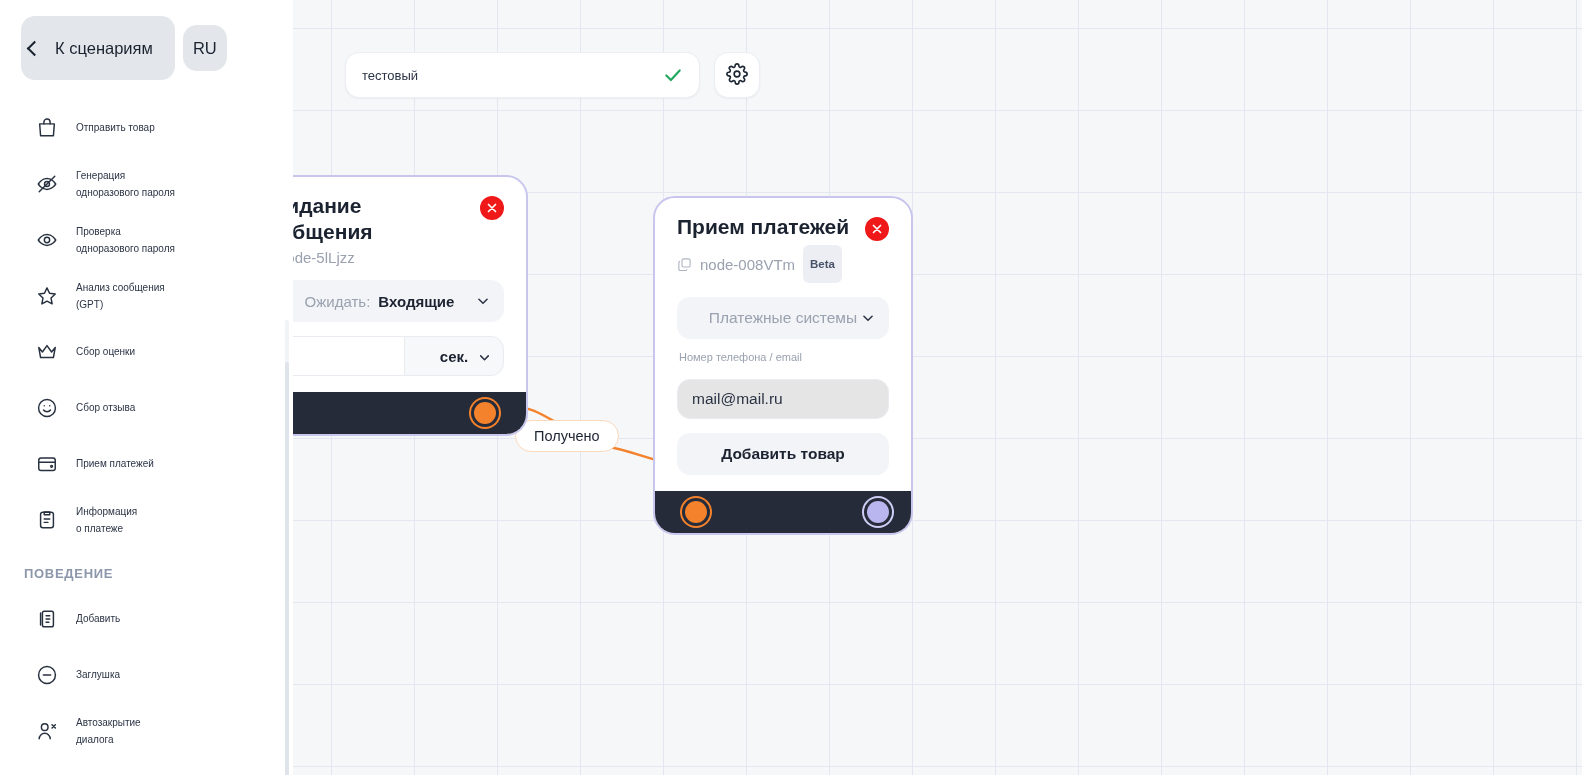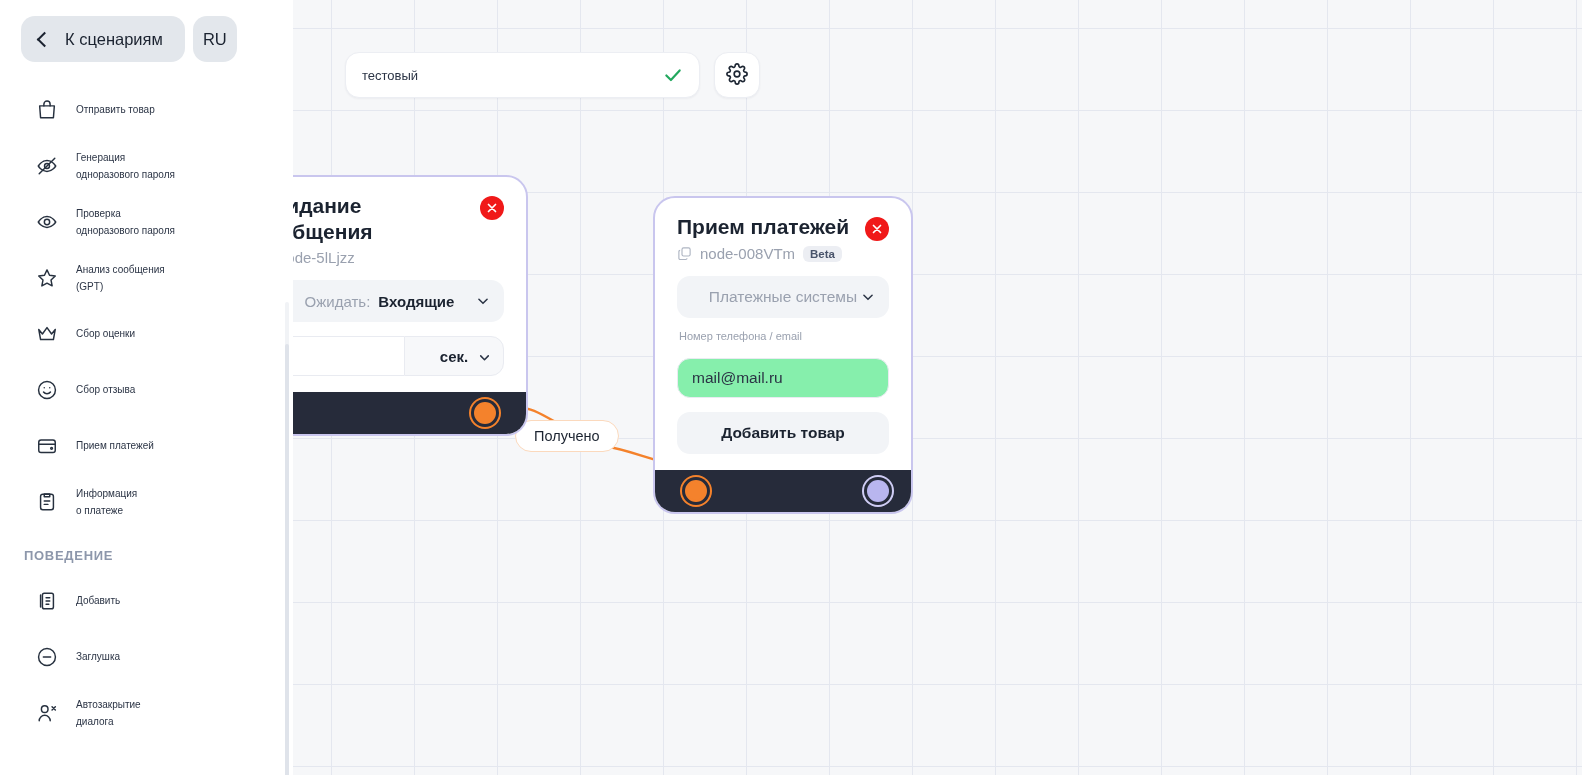--- a/index.html
+++ b/index.html
@@ -28,21 +28,21 @@
   #sidebar {
     position: absolute; left: 0; top: 0;
     width: 293px; height: 775px;
     background: #ffffff;
     overflow: hidden;
     z-index: 40;
   }
   .sb-top { display: flex; align-items: center; gap: 8px; padding: 16px 20px 0 21px; }
   .back-btn {
     display: flex; align-items: center; gap: 14px;
-    height: 46px; padding: 0 22px 0 18px;
+    height: 64px; padding: 0 22px 0 8px;
     background: #e3e7ec; border: none; border-radius: 14px;
     cursor: pointer;
   }
   .back-btn .chev { display:block; width: 11px; height: 11px;
     border-left: 2.2px solid #1b2330; border-bottom: 2.2px solid #1b2330;
     transform: rotate(45deg); margin-right: 1px; }
   .back-btn span.lbl { font-size: 16.5px; color: #1b2330; white-space: nowrap; }
   .lang-btn {
     width: 44px; height: 46px; background: #e3e7ec; border: none; border-radius: 14px;
     font-size: 16.5px; color: #1b2330; font-family: "Liberation Sans", sans-serif;
@@ -111,34 +111,34 @@
     width: 24px; height: 24px; flex: 0 0 24px; border-radius: 50%;
     background: #f01919; border: none; cursor: pointer;
     display: flex; align-items: center; justify-content: center; margin-top: 3px;
   }
   .close-btn svg { width: 12px; height: 12px; color: #fff; }
   .idrow { display: flex; align-items: center; gap: 8px; margin-top: 4px; }
   .idrow .copy { width: 15px; height: 15px; color: #aeb5c2; flex:0 0 15px;}
   .idrow .nid { font-size: 15px; color: #9aa1af; }
   .beta {
     font-size: 11.5px; color: #49546b; background: #eceef3;
-    border-radius: 6px; padding: 2px 7px; font-weight: 700;
+    border-radius: 6px; padding: 13px 7px; font-weight: 700;
   }
   .sel {
     margin-top: 14px; height: 42px; background: #f2f4f7; border-radius: 13px;
     display: flex; align-items: center; justify-content: center; gap: 8px;
     padding: 0 16px; cursor: pointer; position: relative;
   }
   .sel .ph { font-size: 15.5px; color: #9aa1af; }
   .sel .prefix { font-size: 15px; color: #9aa1af; }
   .sel .val { font-size: 15px; color: #1b2330; font-weight: 700; }
   .sel .cd { position: absolute; right: 14px; width: 14px; height: 14px; color: #2b3445; }
   .flabel { font-size: 11px; color: #9aa1af; margin: 12px 0 16px 2px; }
   .tinput {
-    height: 40px; background: #86efac; border: 1px solid #e9ebf1; border-radius: 13px;
+    height: 40px; background: #e5e5e5; border: 1px solid #e9ebf1; border-radius: 13px;
     display: flex; align-items: center; padding: 0 14px;
   }
   .tinput input {
     border: none; outline: none; width: 100%; font-size: 15.5px; color: #2b3445;
     font-family: "Liberation Sans", sans-serif; background: transparent;
   }
   .pbtn {
     margin-top: 14px; height: 42px; background: #f2f4f7; border: none; border-radius: 13px;
     width: 100%; font-size: 15.5px; color: #1b2330; font-weight: 700; cursor: pointer;
     font-family: "Liberation Sans", sans-serif;

